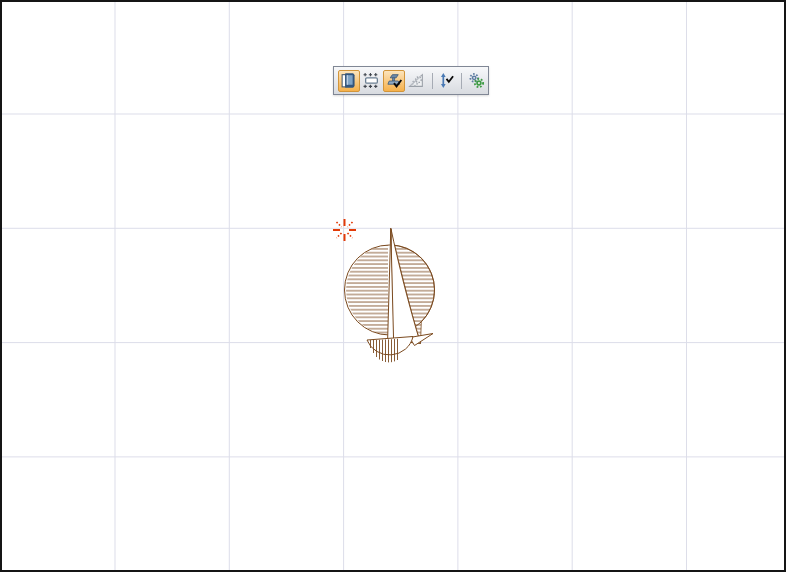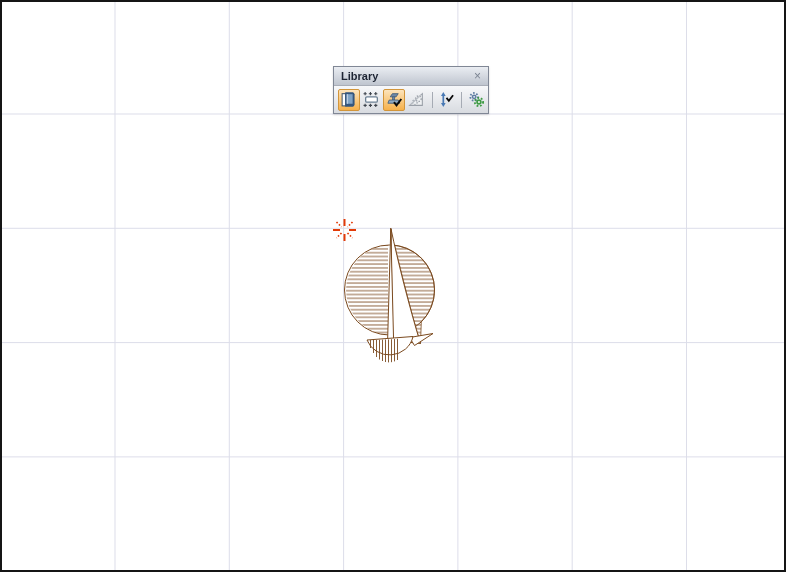--- a/index.html
+++ b/index.html
@@ -97,24 +97,20 @@
       <g stroke-width="1.6" stroke-dasharray="1.6 1.8">
         <path d="M336.5,222 L341.5,227"></path>
         <path d="M347.5,233 L352.5,238"></path>
         <path d="M352.5,222 L347.5,227"></path>
         <path d="M341.5,233 L336.5,238"></path>
       </g>
     </g>
   </svg>
 
   <div class="palette">
-    <div class="palette-title">
-      <span class="t">Library</span>
-      <span class="palette-close">×</span>
-    </div>
     <div class="palette-row">
 
       <div class="tbtn selected">
         <svg width="17" height="17" viewBox="0 0 16 16">
           <rect x="2" y="2.5" width="3.5" height="11.5" fill="#ffffff" stroke="#46586c" stroke-width="1"></rect>
           <path d="M5,1.5 h7 a1.5,1.5 0 0 1 1.5,1.5 v10 a1.5,1.5 0 0 1 -1.5,1.5 H5 Z" fill="#34567e" stroke="#1d3least" stroke-width="0"></path>
           <path d="M5,1.5 h7 a1.5,1.5 0 0 1 1.5,1.5 v10 a1.5,1.5 0 0 1 -1.5,1.5 H5 Z" fill="#34567e"></path>
           <rect x="6.3" y="3" width="5.6" height="9" fill="#7fa3c6"></rect>
           <rect x="6.3" y="3" width="1.3" height="9" fill="#b9cde2"></rect>
         </svg>

